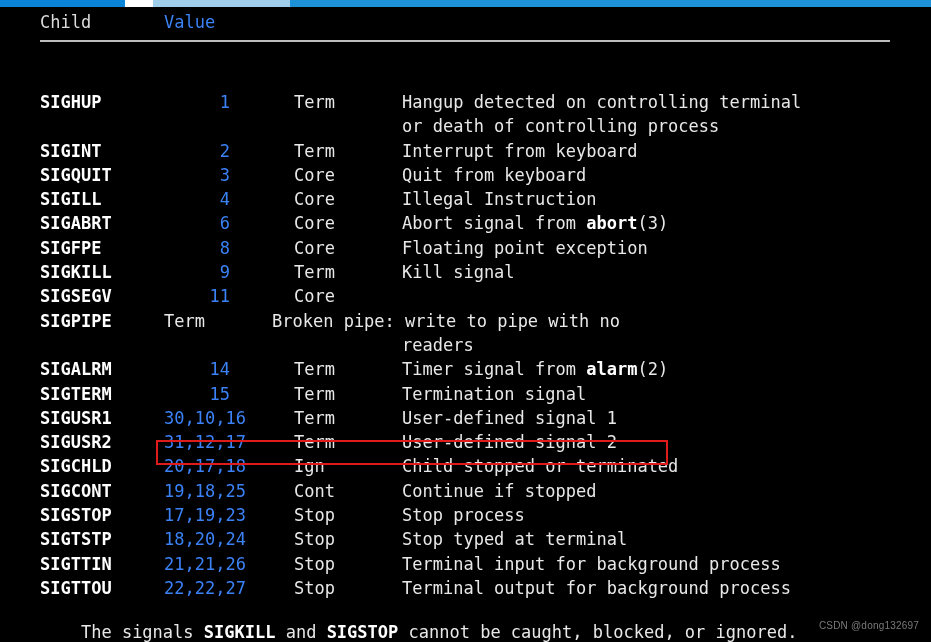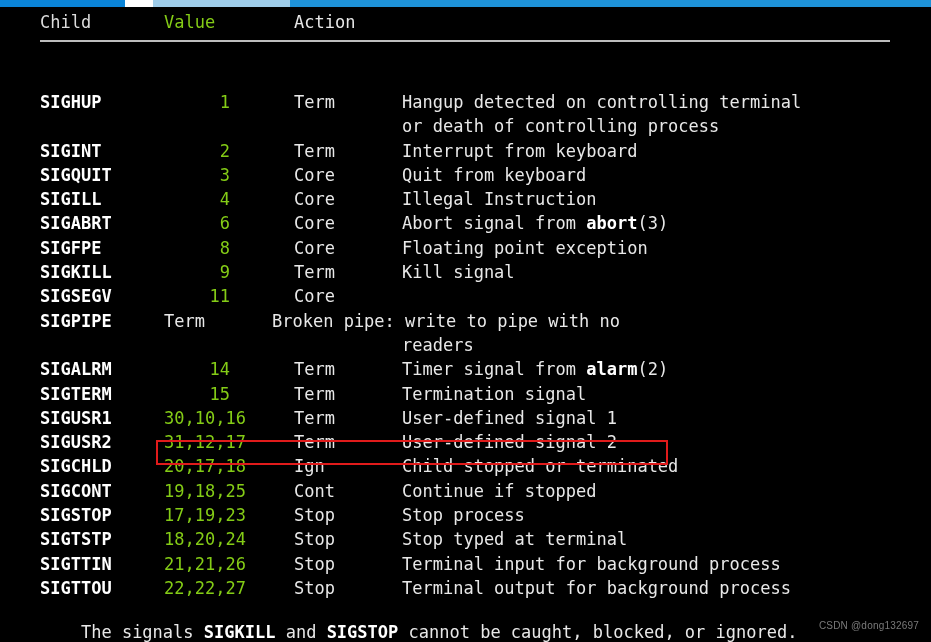--- a/index.html
+++ b/index.html
@@ -66,21 +66,21 @@
   .rows { position: relative; margin-top: 48px; }
   .row {
     display: flex;
     white-space: pre;
     height: 24.3px;
     align-items: flex-start;
   }
   .row.cont { height: 24.3px; }
 
   .c-sig   { width: 124px; flex: 0 0 124px; font-weight: bold; color: #ffffff; }
-  .c-val   { width: 130px; flex: 0 0 130px; color: #84cc16; text-align: left; }
+  .c-val   { width: 130px; flex: 0 0 130px; color: #3b82f6; text-align: left; }
   .c-act   { width: 108px; flex: 0 0 108px; color: #e8e8e8; }
   .c-com   { flex: 1 1 auto; color: #e8e8e8; }
   .c-com b { font-weight: bold; color: #ffffff; }
 
   .val-inner { display: inline-block; width: 66px; text-align: right; }
 
   
   #redbox {
     position: absolute;
     left: 156px;
@@ -126,21 +126,20 @@
   <div class="seg-mid" style="width: 641px; background: rgb(30, 146, 216);"></div>
 </div>
 
 <div id="page">
 
   <div class="tbl">
 
     <div class="hdr-row">
       <span class="c-sig" style="font-weight:normal;color:#dcdcdc">Child</span>
       <span class="c-val">Value</span>
-      <span class="c-act">Action</span>
     </div>
 
     <div class="rule"></div>
 
     <div class="rows" id="rows-host">
         <div class="row"><span class="c-sig">SIGHUP</span><span class="c-val"><span class="val-inner">1</span></span><span class="c-act">Term</span><span class="c-com">Hangup detected on controlling terminal</span></div>
         <div class="row cont"><span class="c-sig" style="font-weight: normal;"></span><span class="c-val"></span><span class="c-act"></span><span class="c-com">or death of controlling process</span></div>
         <div class="row"><span class="c-sig">SIGINT</span><span class="c-val"><span class="val-inner">2</span></span><span class="c-act">Term</span><span class="c-com">Interrupt from keyboard</span></div>
         <div class="row"><span class="c-sig">SIGQUIT</span><span class="c-val"><span class="val-inner">3</span></span><span class="c-act">Core</span><span class="c-com">Quit from keyboard</span></div>
         <div class="row"><span class="c-sig">SIGILL</span><span class="c-val"><span class="val-inner">4</span></span><span class="c-act">Core</span><span class="c-com">Illegal Instruction</span></div>

